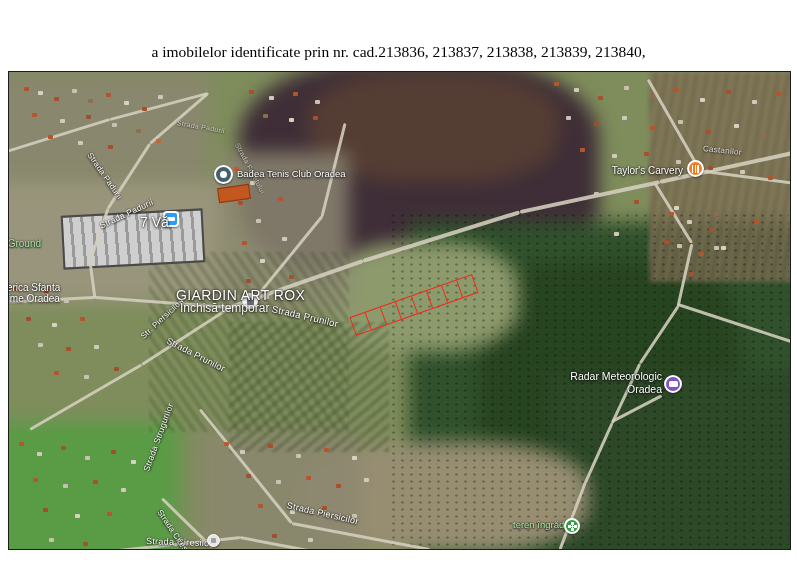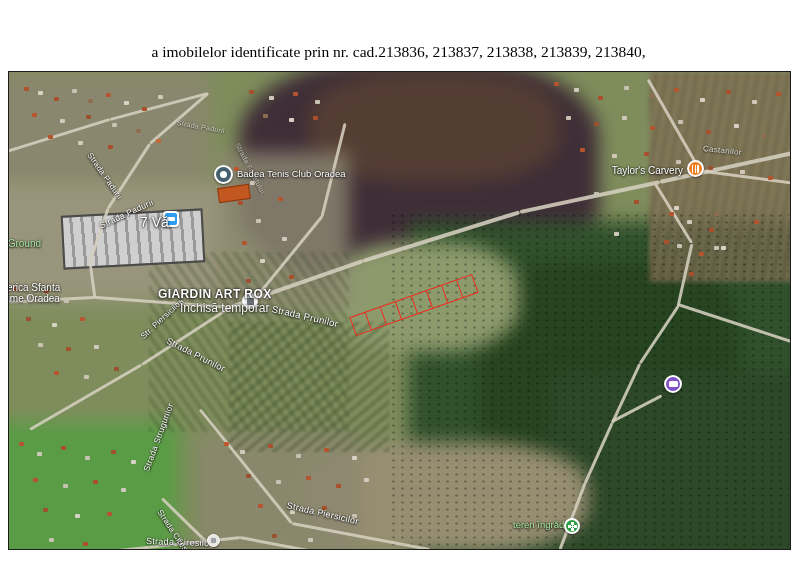--- a/index.html
+++ b/index.html
@@ -155,25 +155,29 @@
   <div class="poilabel" style="left:574px;top:93px;width:100px;text-align:right;">Taylor's Carvery</div>
 
   <div class="pin" style="left:154px;top:139px;width:16px;height:16px;border-radius:4px;background:#2e9df0;">
     <span style="width:8px;height:4px;background:#fff;border-radius:1px;display:block;"></span>
   </div>
   <div class="poilabel" style="left:131px;top:142px;font-size:14px;">7 Vă</div>
 
   <div class="pin" style="left:233px;top:221px;width:16px;height:16px;background:#f5f3f0;">
     <span style="width:7px;height:7px;background:#6a7076;border-radius:1px;display:block;"></span>
   </div>
-  <div class="poilabel" style="left:149px;top:215px;font-size:12px;font-weight:bold;letter-spacing:.4px;">GIARDIN ART ROX</div>
+  <div class="poilabel" style="left:167px;top:215px;font-size:14px;font-weight:normal;letter-spacing:.4px;">GIARDIN ART ROX</div>
   <div class="poilabel" style="left:171px;top:229px;font-size:12px;opacity:.92;">Închisă temporar</div>
 
   <div class="pin" style="left:655px;top:303px;width:18px;height:18px;background:#8153c6;">
     <span style="width:9px;height:6px;background:#fff;border-radius:1.5px;display:block;"></span>
+  </div>
+  <div class="poilabel" style="left:533px;top:298px;width:120px;text-align:right;font-size:10.5px;line-height:13px;">
+    <div>Radar Meteorologic</div>
+    <div>Oradea</div>
   </div>
 
   <div class="pin" style="left:555px;top:446px;width:16px;height:16px;background:#2f9e44;">
     <span style="width:9px;height:9px;display:block;background:radial-gradient(circle 1.6px at 50% 15%,#fff 0 1.6px,transparent 1.7px),radial-gradient(circle 1.6px at 15% 50%,#fff 0 1.6px,transparent 1.7px),radial-gradient(circle 1.6px at 85% 50%,#fff 0 1.6px,transparent 1.7px),radial-gradient(circle 1.6px at 50% 85%,#fff 0 1.6px,transparent 1.7px),radial-gradient(circle 1.3px at 50% 50%,#fff 0 1.3px,transparent 1.4px);"></span>
   </div>
 
   <div class="pin" style="left:198px;top:462px;width:13px;height:13px;border-width:1.5px;background:#e8e6e1;">
     <span style="width:5px;height:5px;background:#9aa0a6;border-radius:1px;display:block;"></span>
   </div>
 

